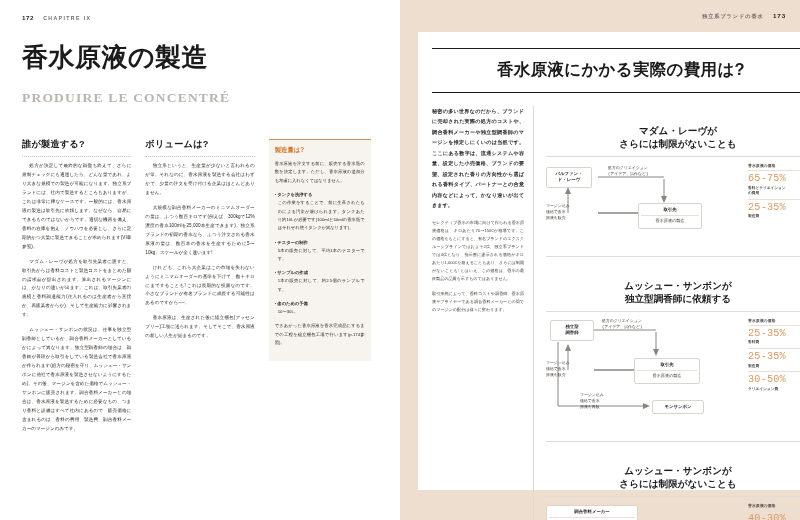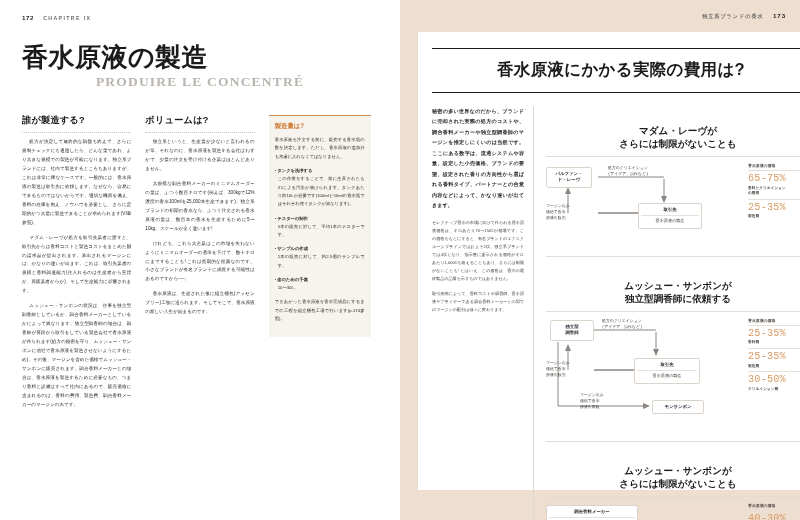--- a/index.html
+++ b/index.html
@@ -24,24 +24,24 @@
   .runhead .folio{font-size:6.2px;color:#231f20;letter-spacing:.6px;}
   .runhead .chap{font-weight:600;letter-spacing:1.4px;}
 
   .title-block{margin-top:22px;}
   h1.main-title{
     font-size:26px;line-height:1.08;margin:0;font-weight:700;
     letter-spacing:.5px;color:#1b1b1b;
   }
   .subtitle-fr{
     font-size:13.5px;letter-spacing:1.2px;color:#b9b4ae;
-    margin-top:3px;font-weight:700;font-family:"Liberation Serif","DejaVu Serif",serif;text-align:center;
-  }
-
-  .cols{display:flex;gap:14px;margin-top:24px;}
+    margin-top:19px;font-weight:700;font-family:"Liberation Serif","DejaVu Serif",serif;
+  }
+
+  .cols{display:flex;gap:14px;margin-top:32px;}
   .col{width:110px;}
   h2.col-head{
     font-size:9.2px;font-weight:700;margin:0 0 5px 0;letter-spacing:.2px;color:#1b1b1b;
   }
   .rule-dot{
     border-top:1px dotted #c8c3bd;height:0;margin:0 0 5px 0;
   }
   p.body{
     font-size:4.6px;line-height:1.95;margin:0 0 6px 0;
     text-align:justify;color:#2b2723;

